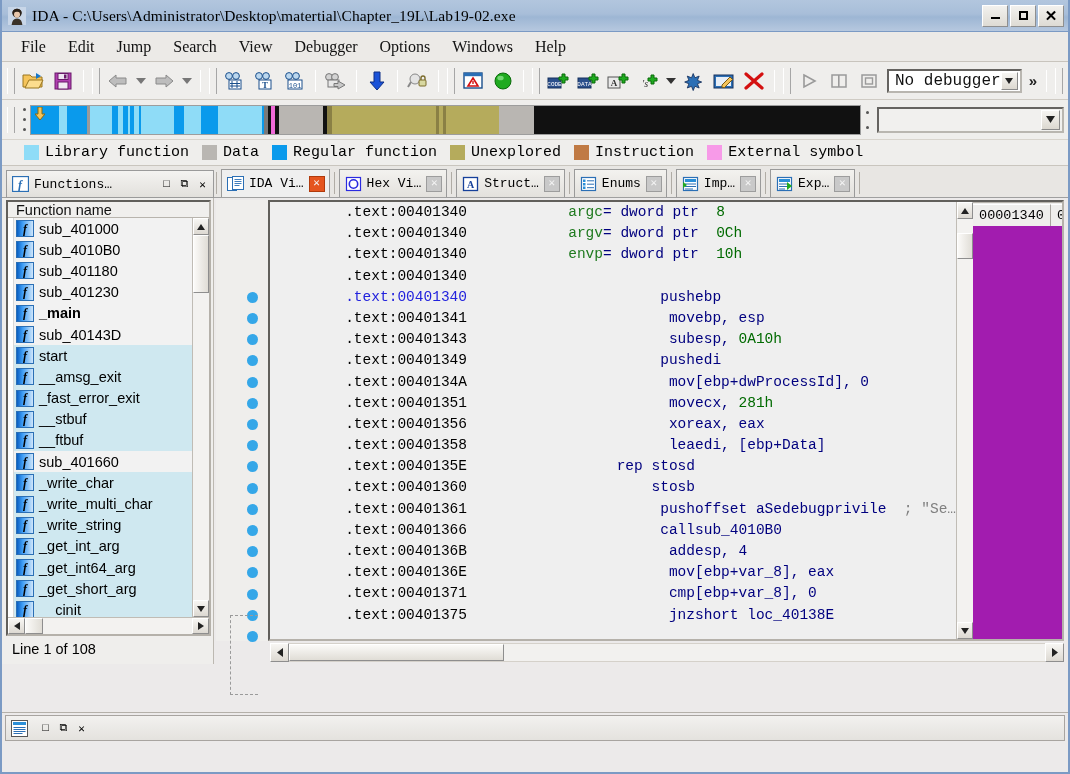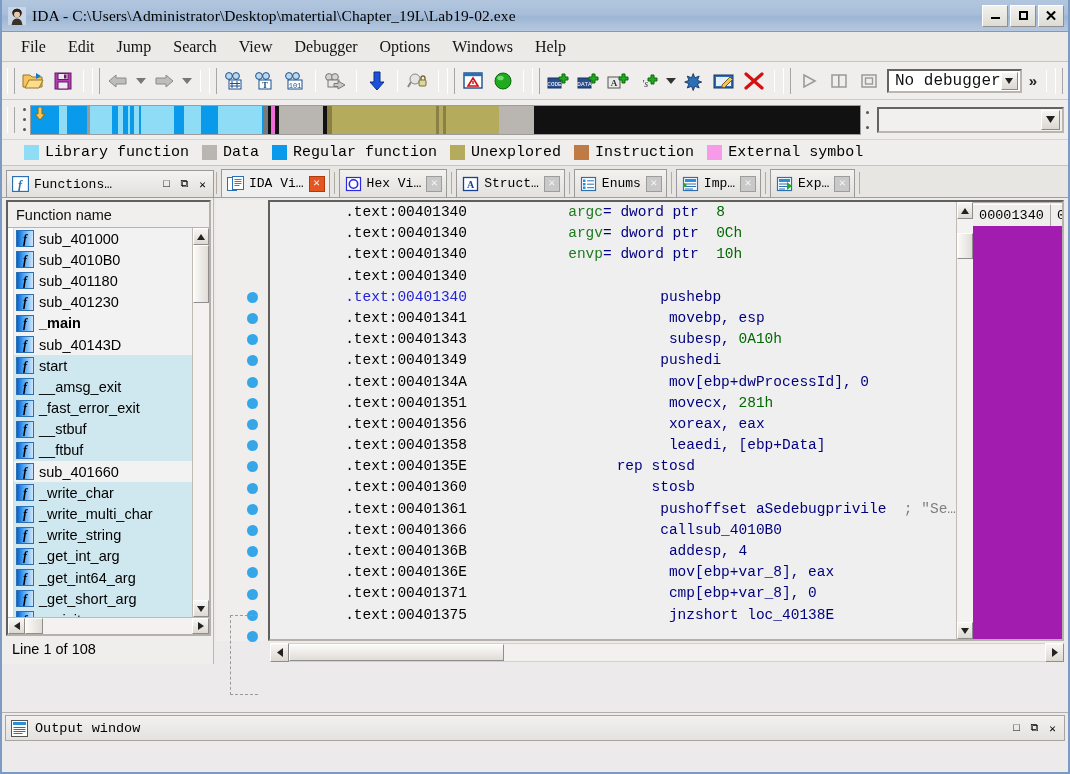--- a/index.html
+++ b/index.html
@@ -239,21 +239,21 @@
     display: flex; flex-direction: column;
     padding: 2px 2px 2px 4px;
   }
   .func-inner {
     flex: 1; display: flex; flex-direction: column;
     border: 2px inset #b5b1aa;
     background: #fff;
     overflow: hidden;
   }
   .func-colhdr {
-    height: 26px;
+    height: 16px;
     background: #f0efed;
     border-bottom: 1px solid #b8b4ad;
     display: flex; align-items: center;
     font-size: 14.5px; color: #111;
     padding-left: 8px;
     flex: none;
     text-align: right;
   }
   .func-listwrap { flex:1; display:flex; overflow:hidden; }
   .func-list {
@@ -1073,20 +1073,19 @@
 
   <div class="outwin">
     <div class="outhdr">
       <span class="oicon">
         <svg width="17" height="17" viewBox="0 0 17 17">
           <rect x="0.5" y="0.5" width="16" height="16" fill="#fff" stroke="#555" stroke-width="1"></rect>
           <rect x="2" y="2" width="13" height="3" fill="#2b8fd8"></rect>
           <path d="M2.5 7.5h12M2.5 9.5h12M2.5 11.5h12M2.5 13.5h9" stroke="#2b6fb5" stroke-width="1.1"></path>
         </svg>
       </span>
-      <span style="flex:1">Output window</span>
       <span class="hbtn">□</span>
       <span class="hbtn">⧉</span>
       <span class="hbtn">✕</span>
     </div>
   </div>
 
 </div>
 
 </body></html>

